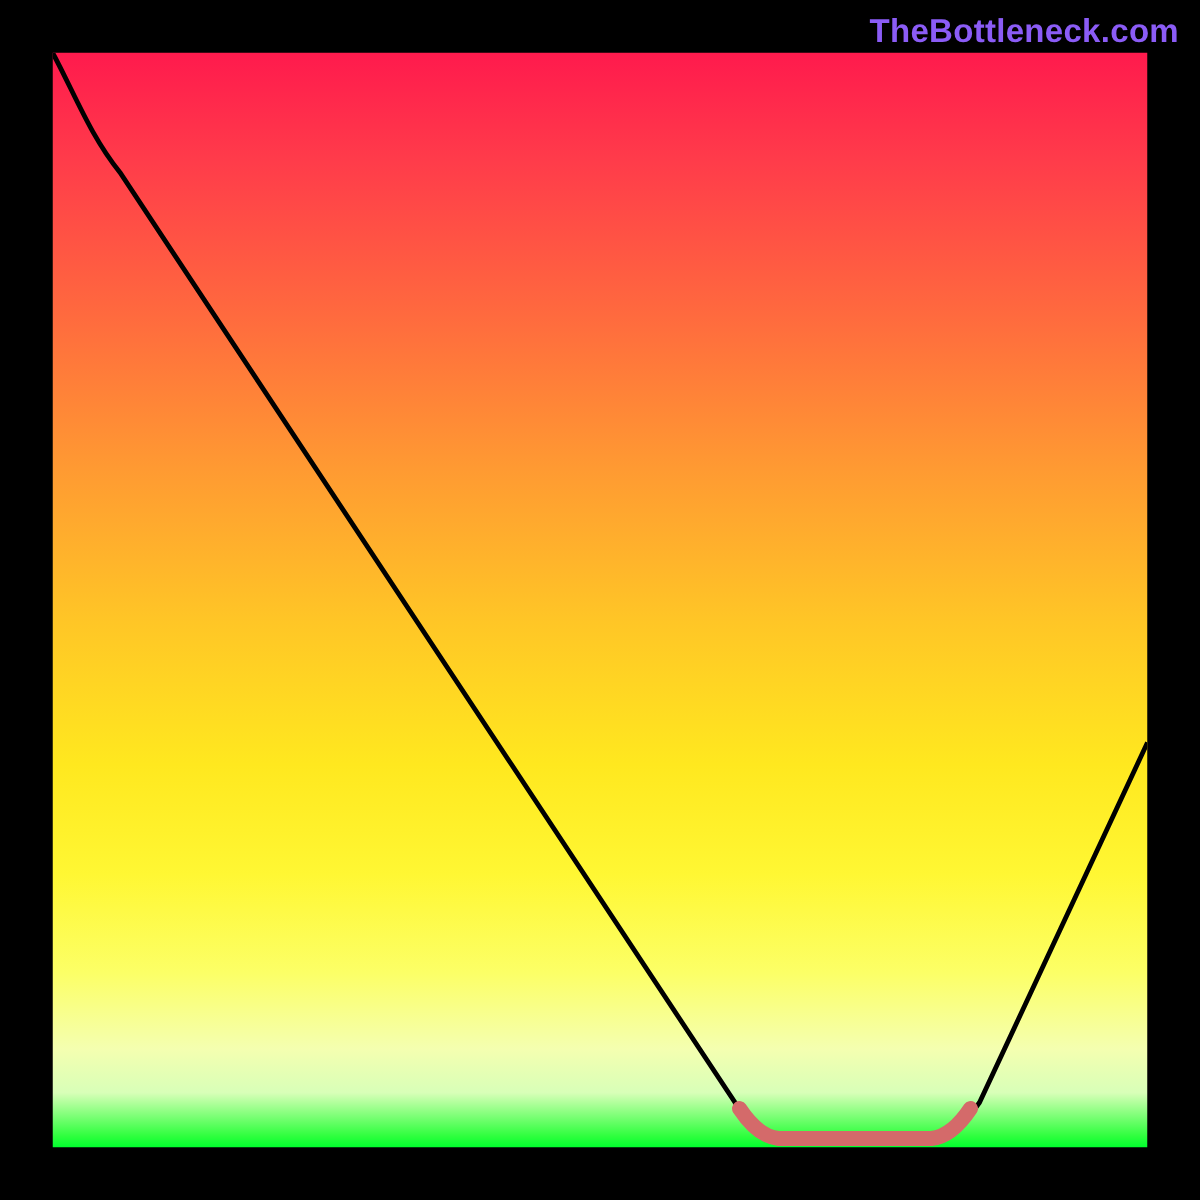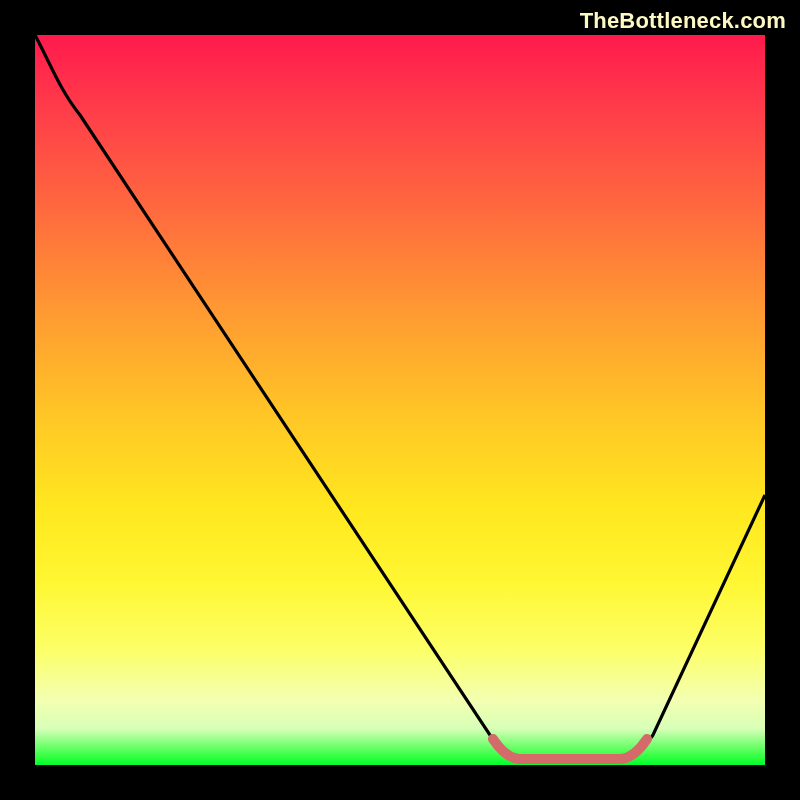--- a/index.html
+++ b/index.html
@@ -53,21 +53,21 @@
     position: absolute;
     left: 0;
     top: 0;
     width: 730px;
     height: 730px;
   }
   .watermark {
     position: absolute;
     top: 8px;
     right: 14px;
-    color: #fef9c3;
+    color: #8b5cf6;
     font-size: 22px;
     font-weight: 600;
     letter-spacing: 0.2px;
     user-select: none;
   }
 </style>
 </head>
 <body>
 
 <div class="frame">

